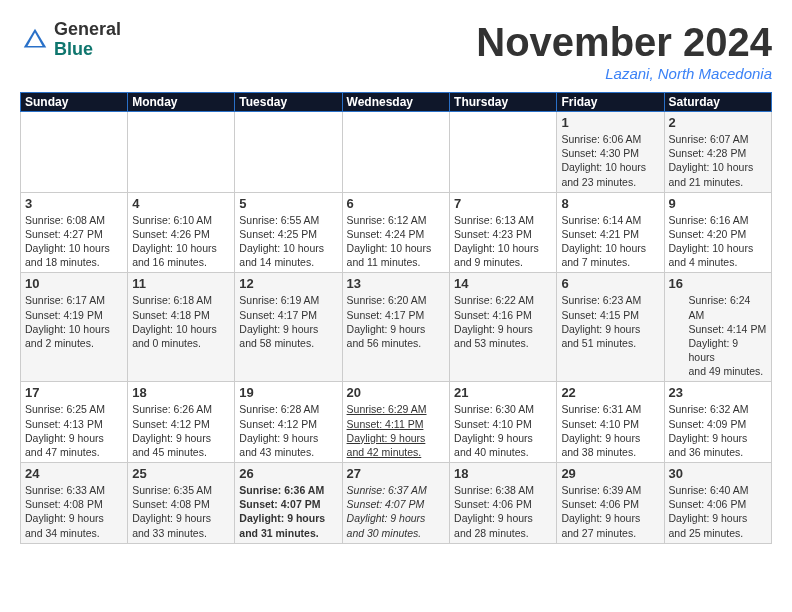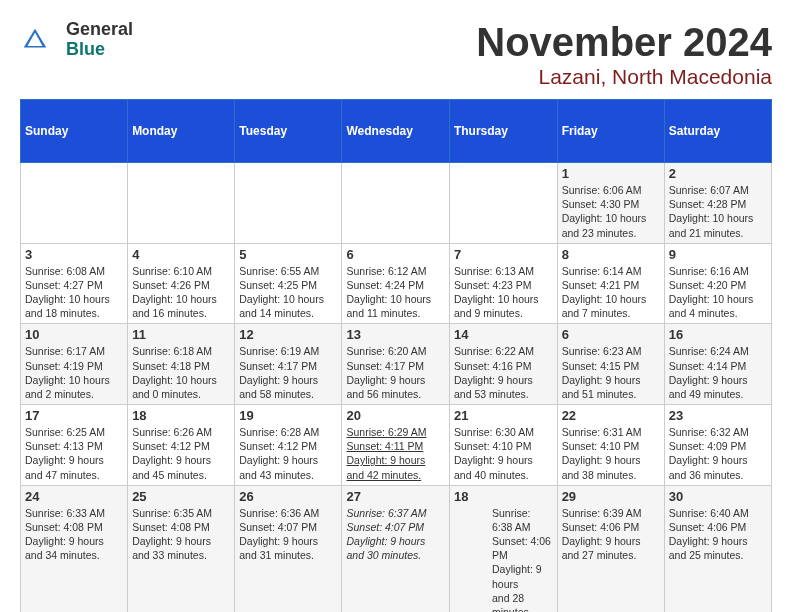--- a/index.html
+++ b/index.html
@@ -12,21 +12,21 @@
     }
     .header-area {
       display: flex;
       justify-content: space-between;
       align-items: flex-start;
       margin-bottom: 10px;
     }
     .logo {
       display: flex;
       align-items: center;
-      gap: 16px;
+      gap: 4px;
     }
     .logo-text {
       font-size: 18px;
       font-weight: bold;
       line-height: 1.1;
     }
     .logo-text .general { color: #333; }
     .logo-text .blue { color: #0f766e; }
     .logo-icon {
       width: 30px;
@@ -34,32 +34,33 @@
     }
     .title-area {
       text-align: right;
     }
     .month-title {
       font-size: 40px;
       font-weight: bold;
       color: #333;
     }
     .location {
-      font-size: 21px;
-      color: #7f1d1d;
+      font-size: 15px;
+      color: #3b82f6;
+      font-style: italic;
     }
     table {
       width: 100%;
       border-collapse: collapse;
       font-size: 11px;
     }
     thead tr th {
-      background: #1d4ed8;
+      background: #0f172a;
       color: #fff;
-      padding: 24px 4px;
+      padding: 2px 4px;
       font-size: 12px;
       font-weight: bold;
       text-align: left;
       border: 1px solid #2970c8;
     }
     tbody tr td {
       border: 1px solid #ccc;
       vertical-align: top;
       padding: 3px 4px;
       height: 80px;
@@ -229,21 +230,21 @@
         </td>
         <td>
           <span class="day-number">6</span>
           <div class="day-info" style="white-space: pre-line;">Sunrise: 6:23 AM
 Sunset: 4:15 PM
 Daylight: 9 hours
 and 51 minutes.</div>
         </td>
         <td>
           <span class="day-number">16</span>
-          <div class="day-info" style="white-space: pre-line;">Sunrise: 6:24 AM
+          <div class="day-info" style="white-space: pre-line; margin-left: 20px;">Sunrise: 6:24 AM
 Sunset: 4:14 PM
 Daylight: 9 hours
 and 49 minutes.</div>
         </td>
       </tr>
       <tr>
         <td>
           <span class="day-number">17</span>
           <div class="day-info" style="white-space: pre-line;">Sunrise: 6:25 AM
 Sunset: 4:13 PM
@@ -303,35 +304,35 @@
         </td>
         <td>
           <span class="day-number">25</span>
           <div class="day-info" style="white-space: pre-line;">Sunrise: 6:35 AM
 Sunset: 4:08 PM
 Daylight: 9 hours
 and 33 minutes.</div>
         </td>
         <td>
           <span class="day-number">26</span>
-          <div class="day-info" style="white-space: pre-line;">Sunrise: 6:36 AM
+          <div class="day-info" style="white-space: pre-line; font-weight: bold;">Sunrise: 6:36 AM
 Sunset: 4:07 PM
 Daylight: 9 hours
 and 31 minutes.</div>
         </td>
         <td>
           <span class="day-number">27</span>
           <div class="day-info" style="white-space: pre-line; font-style: italic;">Sunrise: 6:37 AM
 Sunset: 4:07 PM
 Daylight: 9 hours
 and 30 minutes.</div>
         </td>
         <td>
           <span class="day-number">18</span>
-          <div class="day-info" style="white-space: pre-line; margin-left: 38px;">Sunrise: 6:38 AM
+          <div class="day-info" style="white-space: pre-line;">Sunrise: 6:38 AM
 Sunset: 4:06 PM
 Daylight: 9 hours
 and 28 minutes.</div>
         </td>
         <td>
           <span class="day-number">29</span>
           <div class="day-info" style="white-space: pre-line;">Sunrise: 6:39 AM
 Sunset: 4:06 PM
 Daylight: 9 hours
 and 27 minutes.</div>

